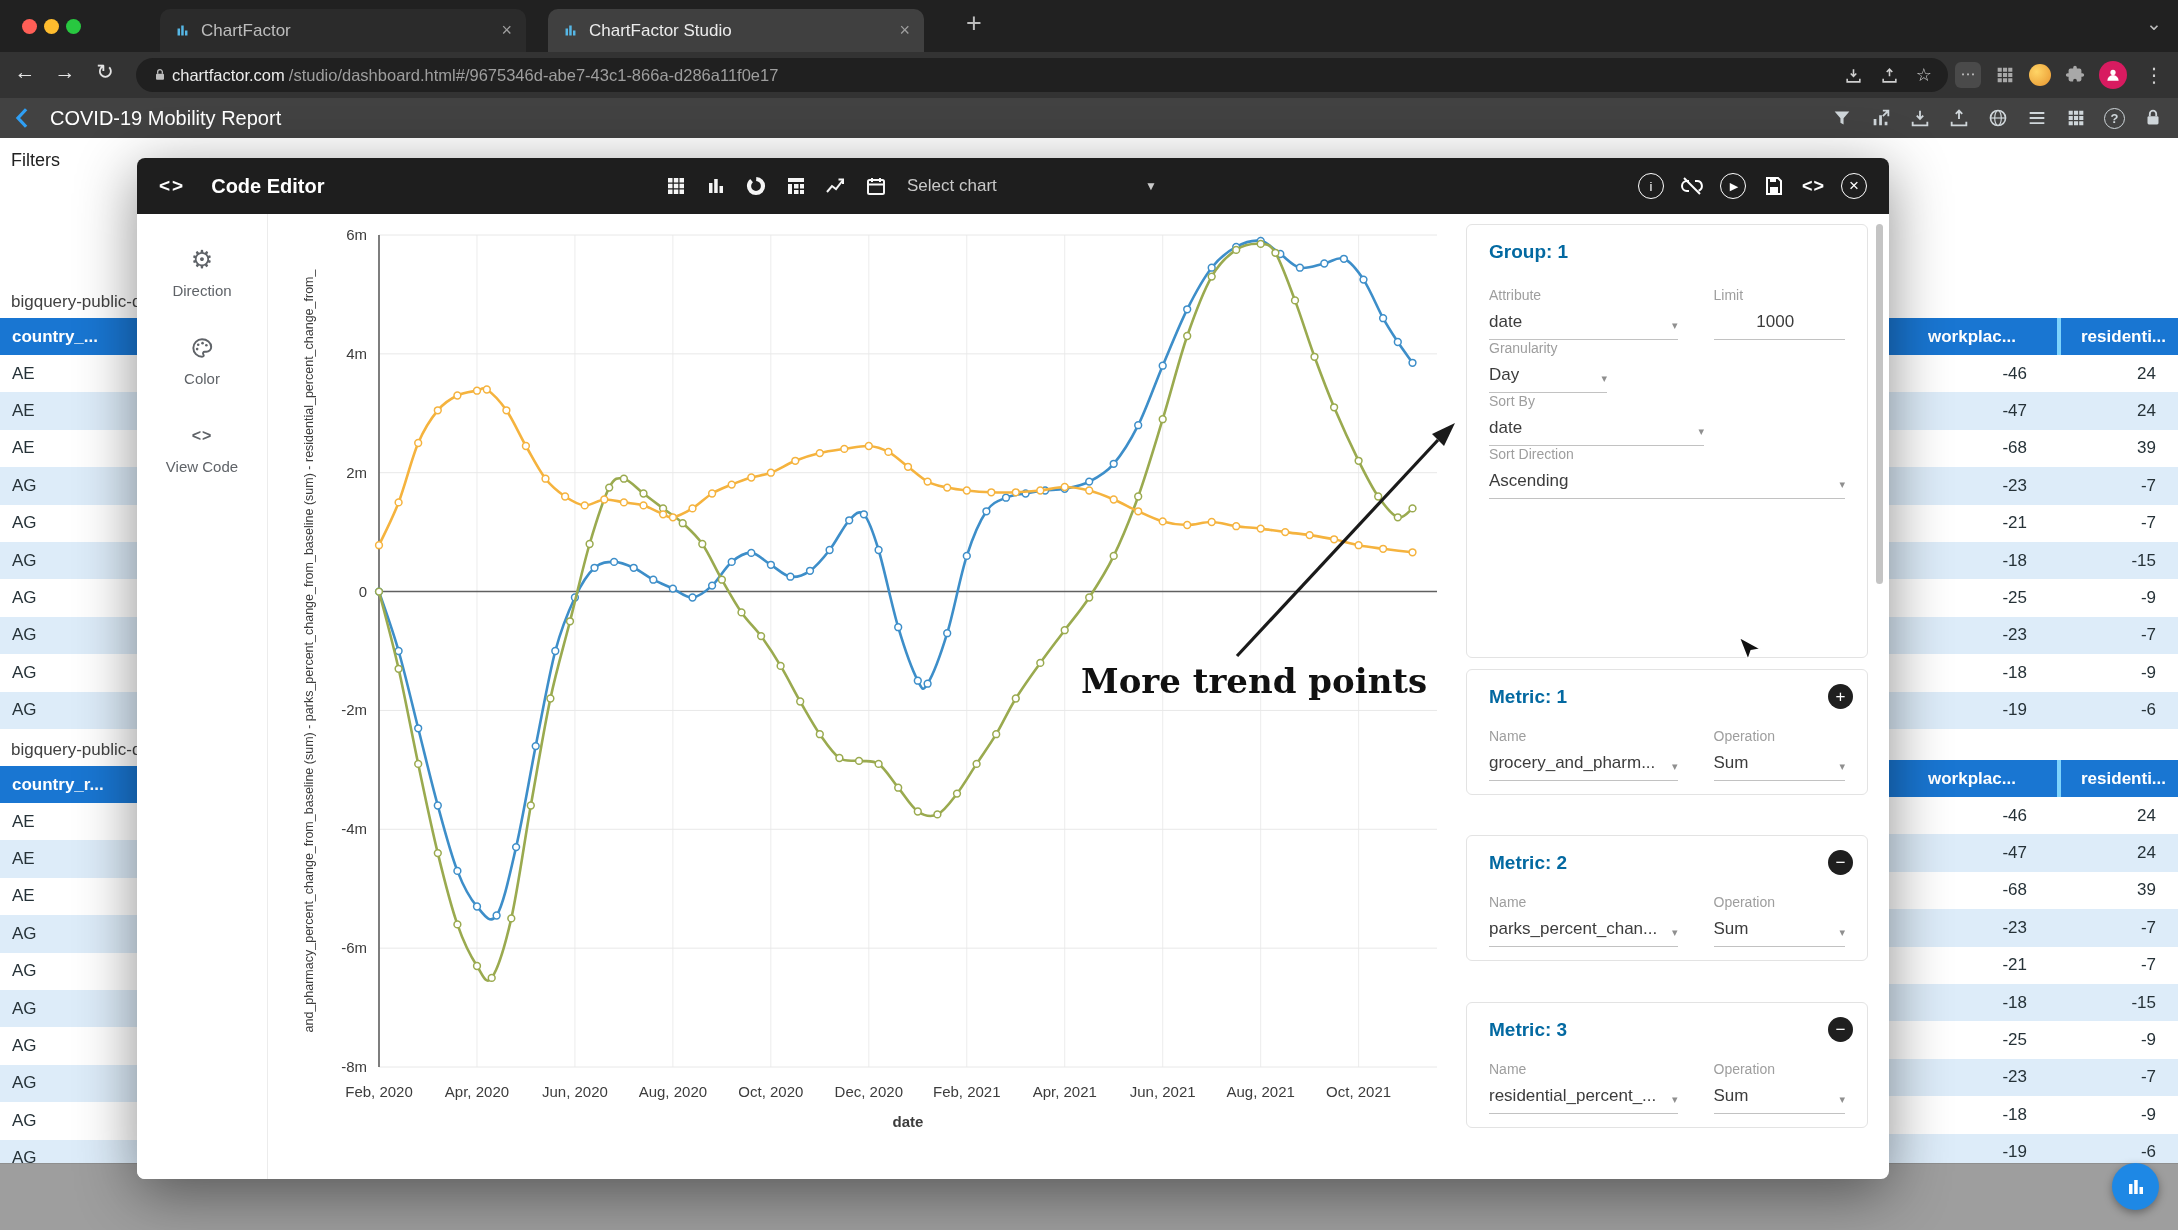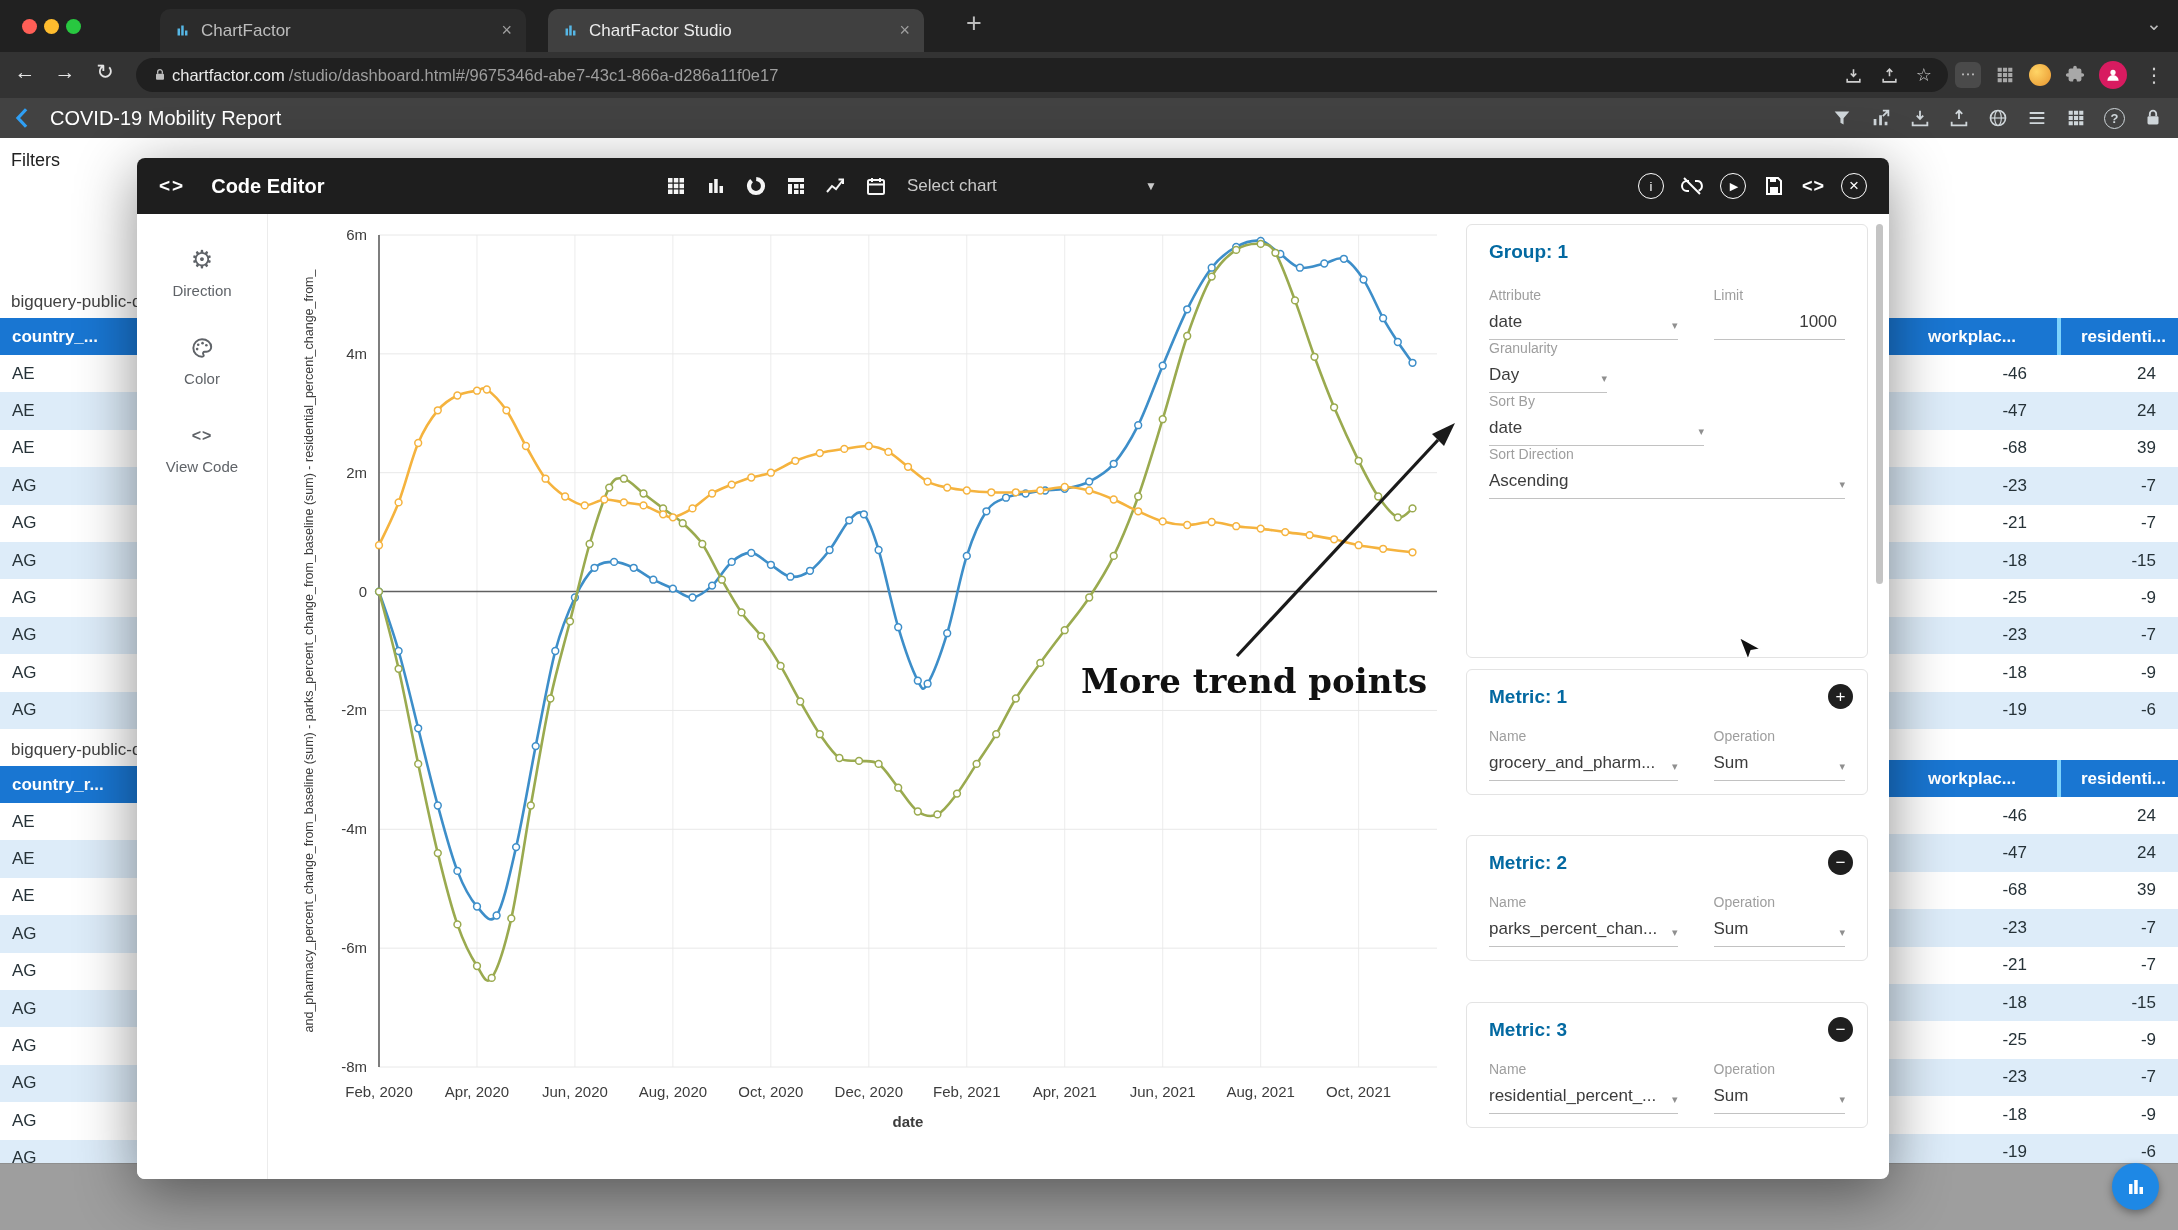--- a/index.html
+++ b/index.html
@@ -79,21 +79,21 @@
 .annotation-text{position:absolute;left:944px;top:503px;width:350px;font-family:"DejaVu Serif",serif;font-weight:700;font-size:34px;color:#111;z-index:11;white-space:nowrap}
 
 .panel-card{position:absolute;left:1329px;width:402px;background:#fff;border:1px solid #e3e3e3;border-radius:6px;padding:16px 22px;z-index:11}
 .group-card{top:66px;height:434px}
 .metric-card{height:126px}
 .card-title{font-size:19px;font-weight:700;color:#0369a1}
 .f-label{font-size:14px;color:#9e9e9e;margin-bottom:9px}
 .f-select{display:flex;align-items:flex-end;justify-content:space-between;border-bottom:1px solid #c2c2c2;padding-bottom:7px;font-size:17px;color:#3c3c3c}
 .f-select span:first-child{white-space:nowrap;overflow:hidden}
 .f-select .caret{font-size:11px;color:#8f8f8f;margin-left:6px}
-.f-input{border-bottom:1px solid #c2c2c2;padding-bottom:7px;font-size:17px;color:#3c3c3c;text-align:right;padding-right:8px}
+.f-input{border-bottom:1px solid #c2c2c2;padding-bottom:7px;font-size:17px;color:#3c3c3c;text-align:center;padding-right:8px}
 .g-row1{display:flex;margin-top:24px}
 .g-row{}
 .fields{display:flex;margin-top:20px}
 .w215{width:215px}.w150{width:150px}.w118{width:118px}.ml36{margin-left:36px}
 .m-action{position:absolute;top:14px;right:14px;width:25px;height:25px;border-radius:50%;background:#1f1f1f;color:#fff;display:flex;align-items:center;justify-content:center;font-size:17px;line-height:1}
 .modal-scrollbar{position:absolute;right:6px;top:66px;width:7px;height:360px;background:#c4c4c4;border-radius:4px;z-index:12}
 .cursor{position:absolute;left:1600px;top:478px;z-index:13}
 .defs{position:absolute;width:0;height:0;overflow:hidden}
 </style>
 </head>

